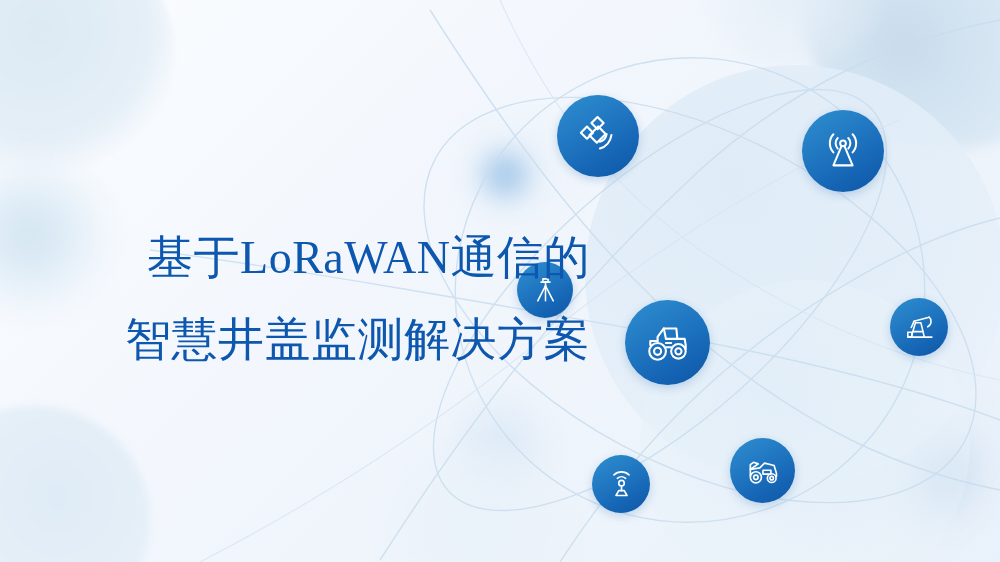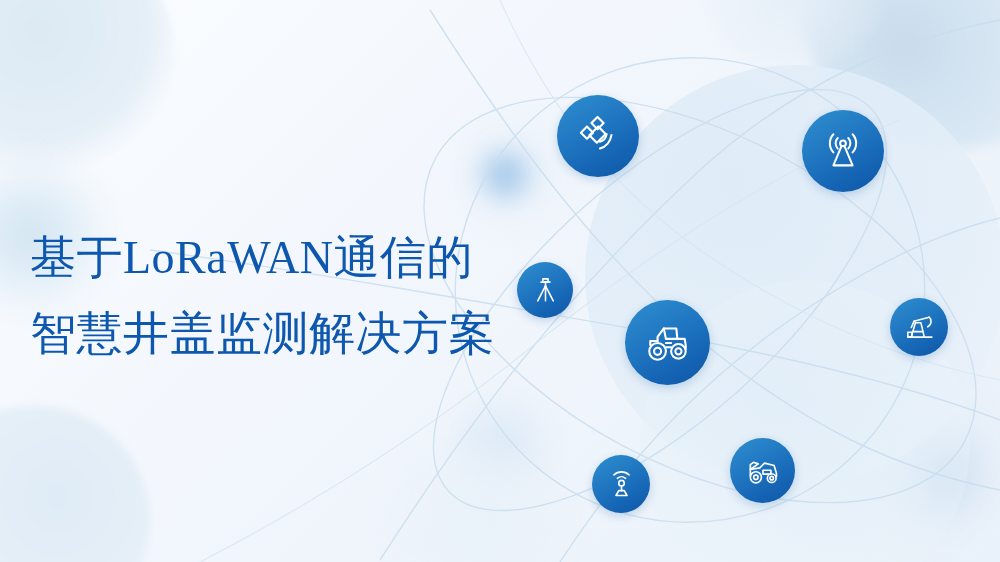--- a/index.html
+++ b/index.html
@@ -61,23 +61,23 @@
   .node{position:absolute;border-radius:50%;
     background:linear-gradient(150deg,#2f8fd0 0%,#2178c2 40%,#1565b4 72%,#0e56a6 100%);
     box-shadow:0 3px 10px rgba(21,95,172,.22);
     display:flex;align-items:center;justify-content:center;}
   .node svg{display:block;}
   .node svg *{stroke:#ffffff;fill:none;stroke-linecap:round;stroke-linejoin:round;}
   
   #title{position:absolute;left:30px;top:228px;width:560px;}
   .tline{
     font-family:"Liberation Serif","DejaVu Serif",serif;
-    color:#0d57ae;letter-spacing:.5px;white-space:nowrap;}
+    color:#0d57ae;letter-spacing:.5px;white-space:nowrap;text-align:right;}
   .tline1{font-size:46px;line-height:60px;}
-  .tline2{font-size:46px;line-height:60px;margin-top:16px;}
+  .tline2{font-size:46px;line-height:60px;margin-top:22px;}
 </style>
 </head>
 <body>
 
 <div id="slide">
 
   <div class="blob b1"></div>
   <div class="blob b2"></div>
   <div class="blob b3"></div>
   <div class="blob b4"></div>

